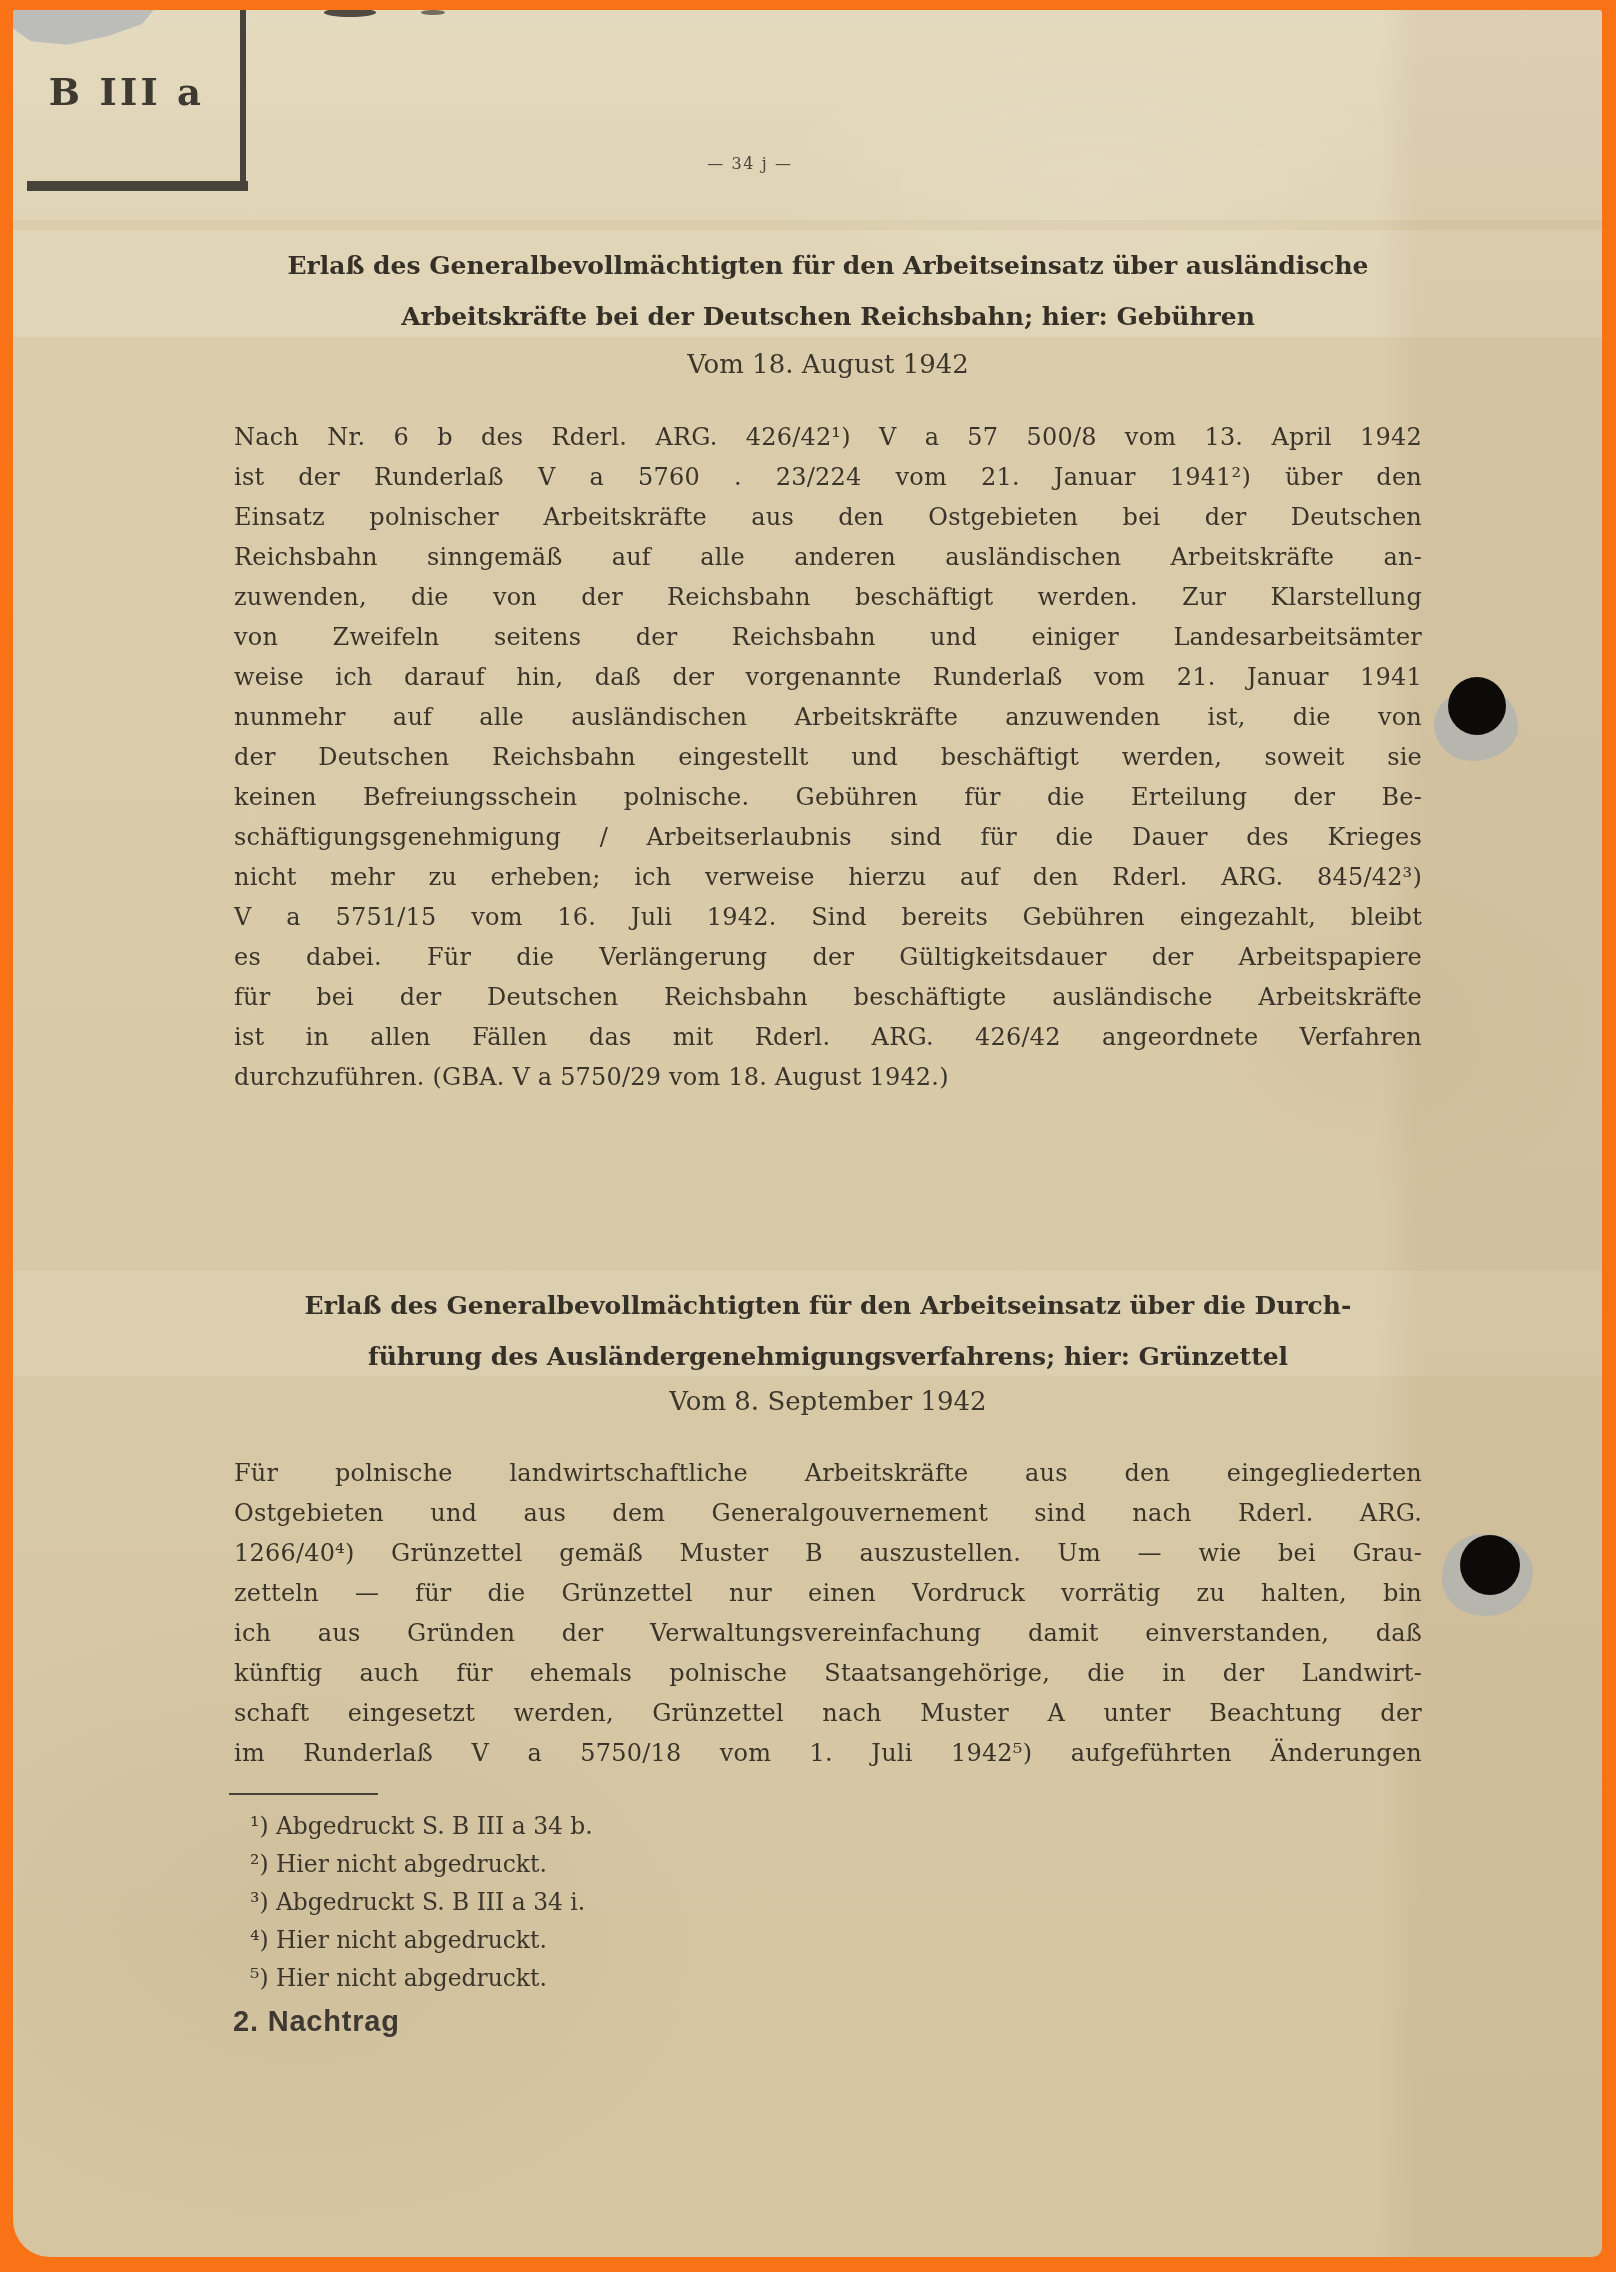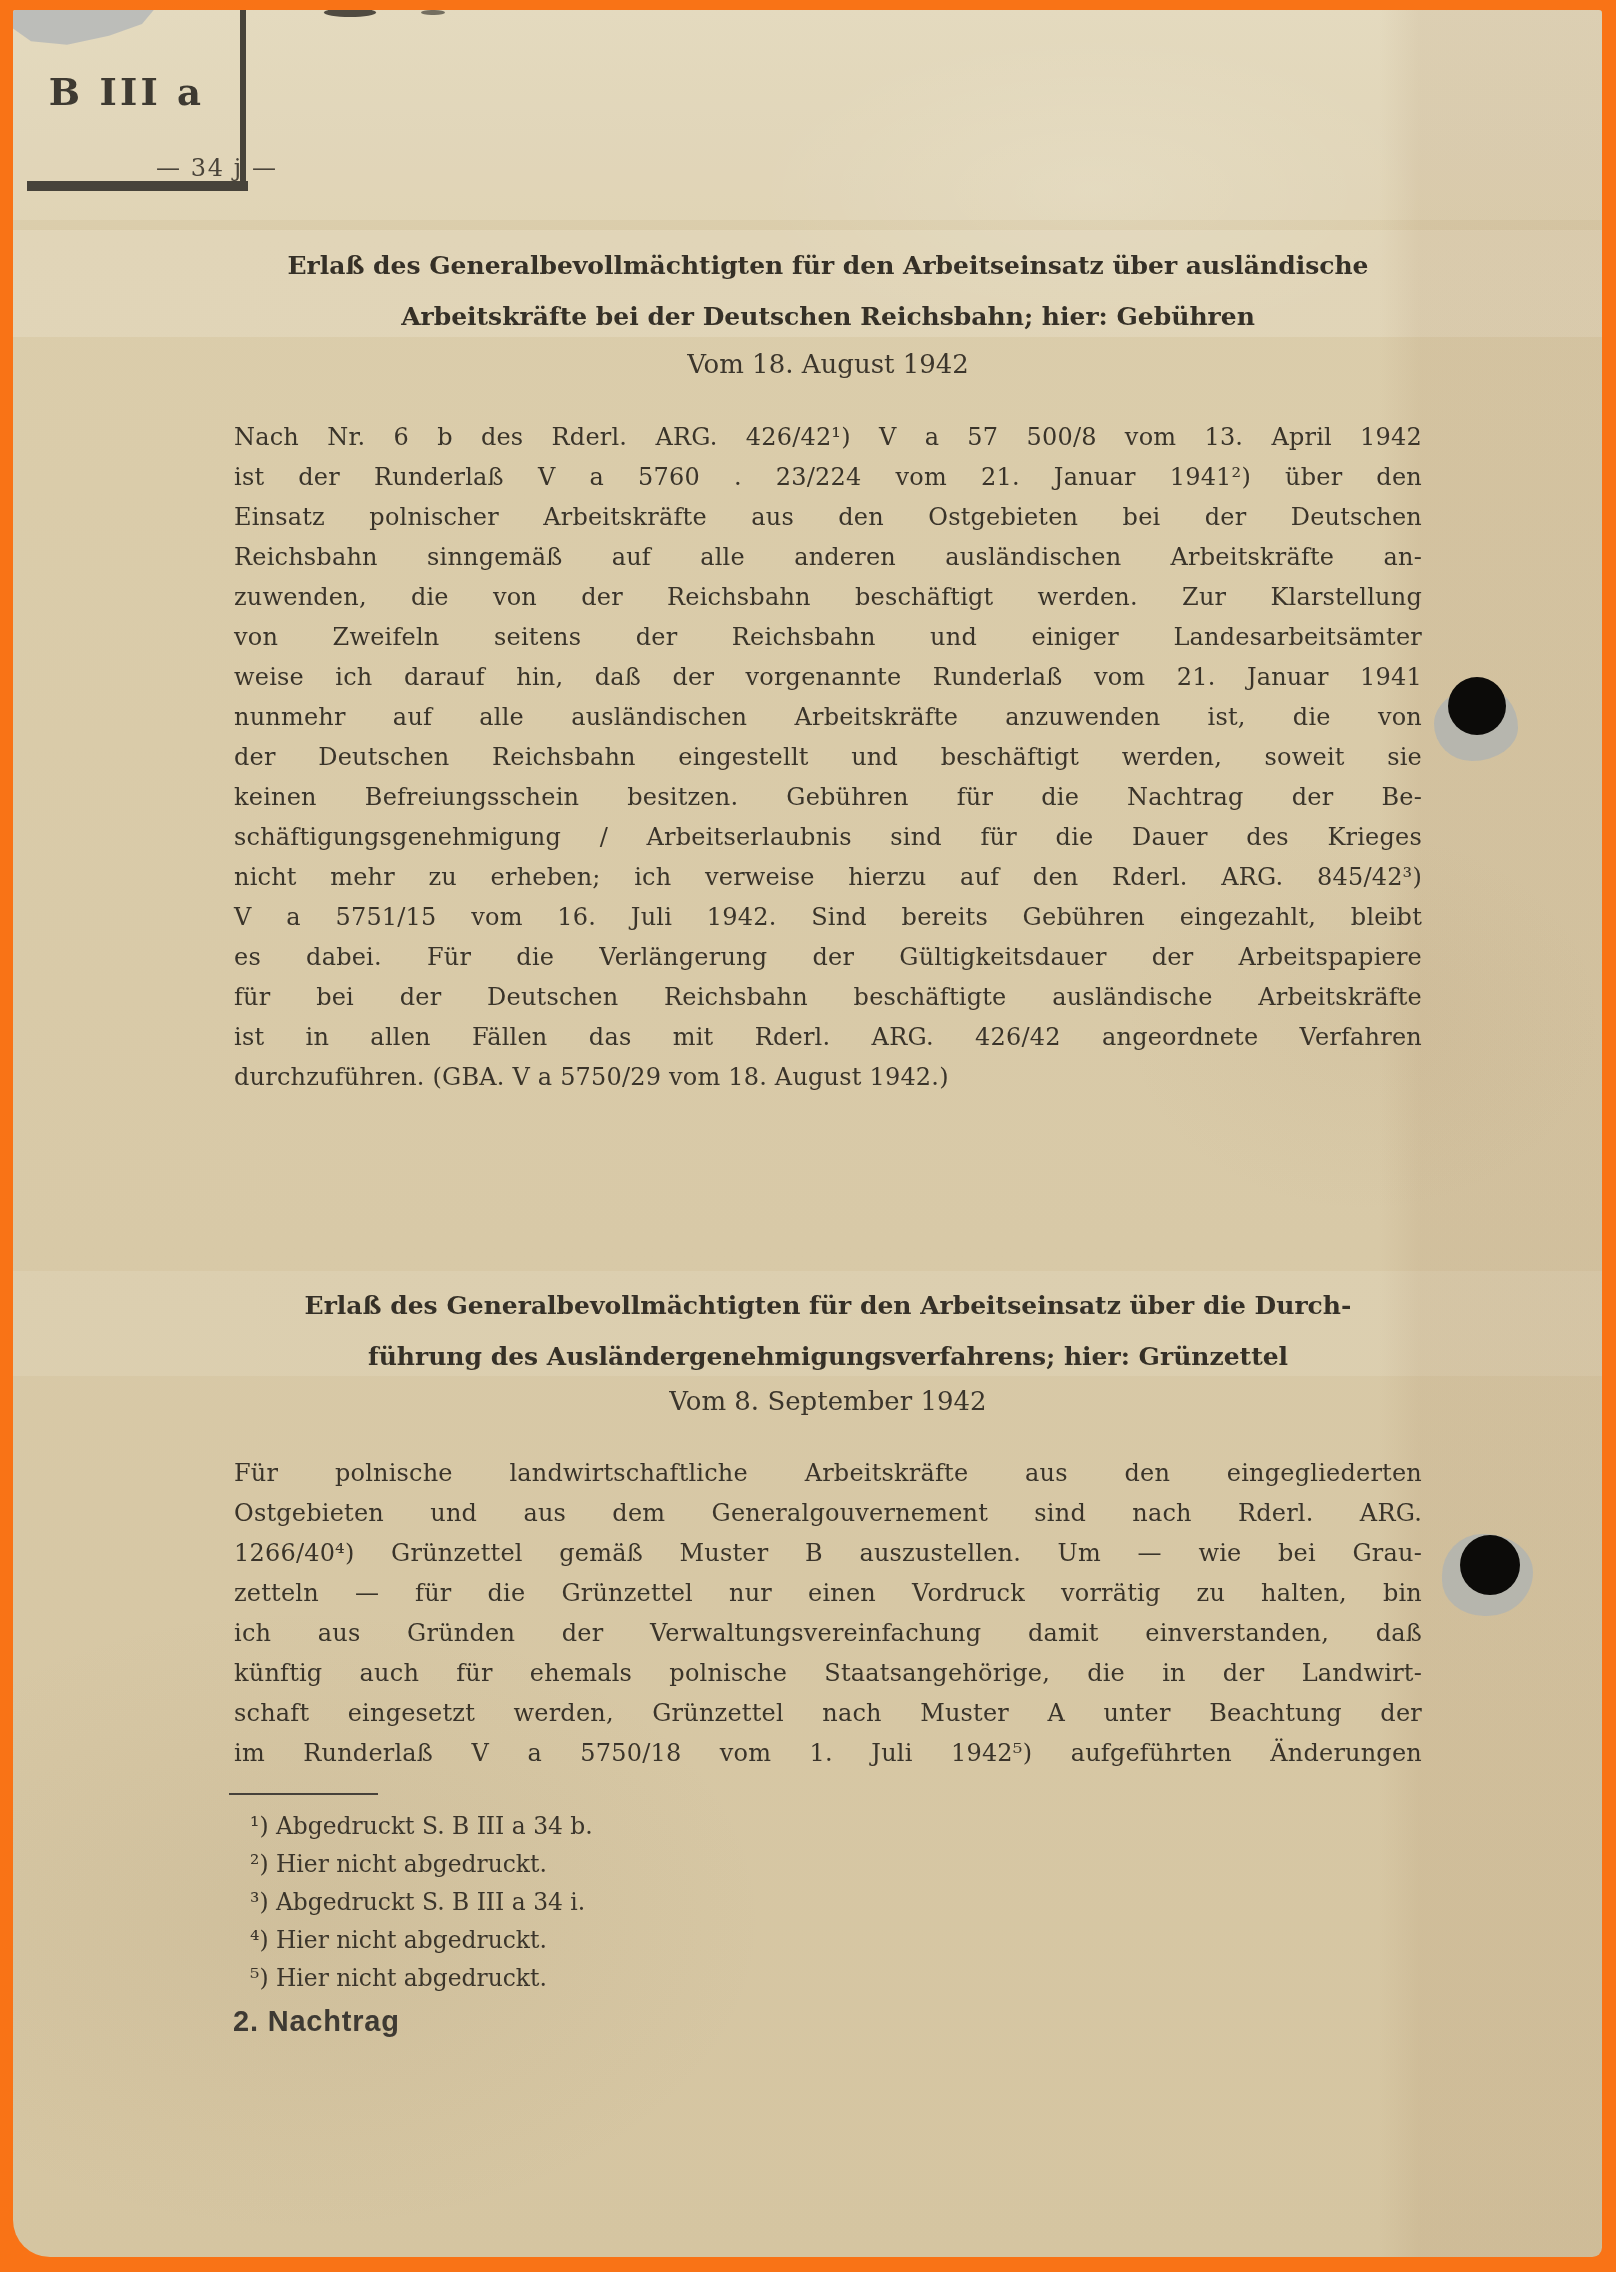--- a/index.html
+++ b/index.html
@@ -34,22 +34,22 @@
   .smudge { position:absolute; background:#2a2722; border-radius:50%; opacity:0.8; }
   .smudge.s1 { left:311px; top:-1.6px; width:52px; height:9px; }
   .smudge.s2 { left:408px; top:0px; width:24px; height:5.7px; opacity:0.6; }
   .clsbox-v { position:absolute; left:227px; top:0px; width:5.7px; height:171px; background:#47433a; }
   .clsbox-h { position:absolute; left:13.7px; top:171px; width:221px; height:10.5px; background:#47433a; }
   .clslabel {
     position:absolute; left:0px; top:60px; width:227px; text-align:center;
     font-size:37px; font-weight:bold; letter-spacing:3.2px; color:#3e3a32;
   }
   .pagenum {
-    position:absolute; left:143px; top:144px; width:1188px; text-align:left;
-    font-size:24px; letter-spacing:1.6px; color:#4a443a;
+    position:absolute; left:143px; top:144px; width:1188px; text-align:center;
+    font-size:16px; letter-spacing:1.6px; color:#4a443a;
   }
   .title { position:absolute; left:200px; top:0; width:1230px; text-align:center;
     font-weight:bold; font-size:25px; color:#353027; }
   .title .title-line { line-height:51px; white-space:nowrap; }
   .title.t1 { top:230px; }
   .title.t2 { top:1270px; }
   .date { position:absolute; left:200px; width:1230px; text-align:center;
     font-size:26px; color:#3c362c; }
   .date.d1 { top:339px; }
   .date.d2 { top:1376px; }
@@ -102,21 +102,21 @@
     <div class="para p1 end-left">
         <div class="line">Nach Nr. 6 b des Rderl. ARG. 426/42¹) V a 57 500/8 vom 13. April 1942</div>
         <div class="line">ist der Runderlaß V a 5760 . 23/224 vom 21. Januar 1941²) über den</div>
         <div class="line">Einsatz polnischer Arbeitskräfte aus den Ostgebieten bei der Deutschen</div>
         <div class="line">Reichsbahn sinngemäß auf alle anderen ausländischen Arbeitskräfte an-</div>
         <div class="line">zuwenden, die von der Reichsbahn beschäftigt werden. Zur Klarstellung</div>
         <div class="line">von Zweifeln seitens der Reichsbahn und einiger Landesarbeitsämter</div>
         <div class="line">weise ich darauf hin, daß der vorgenannte Runderlaß vom 21. Januar 1941</div>
         <div class="line">nunmehr auf alle ausländischen Arbeitskräfte anzuwenden ist, die von</div>
         <div class="line">der Deutschen Reichsbahn eingestellt und beschäftigt werden, soweit sie</div>
-        <div class="line">keinen Befreiungsschein besitzen. Gebühren für die Nachtrag der Be-</div>
+        <div class="line">keinen Befreiungsschein polnische. Gebühren für die Erteilung der Be-</div>
         <div class="line">schäftigungsgenehmigung / Arbeitserlaubnis sind für die Dauer des Krieges</div>
         <div class="line">nicht mehr zu erheben; ich verweise hierzu auf den Rderl. ARG. 845/42³)</div>
         <div class="line">V a 5751/15 vom 16. Juli 1942. Sind bereits Gebühren eingezahlt, bleibt</div>
         <div class="line">es dabei. Für die Verlängerung der Gültigkeitsdauer der Arbeitspapiere</div>
         <div class="line">für bei der Deutschen Reichsbahn beschäftigte ausländische Arbeitskräfte</div>
         <div class="line">ist in allen Fällen das mit Rderl. ARG. 426/42 angeordnete Verfahren</div>
         <div class="line">durchzuführen. (GBA. V a 5750/29 vom 18. August 1942.)</div>
       </div>
 
     <div class="title t2">

